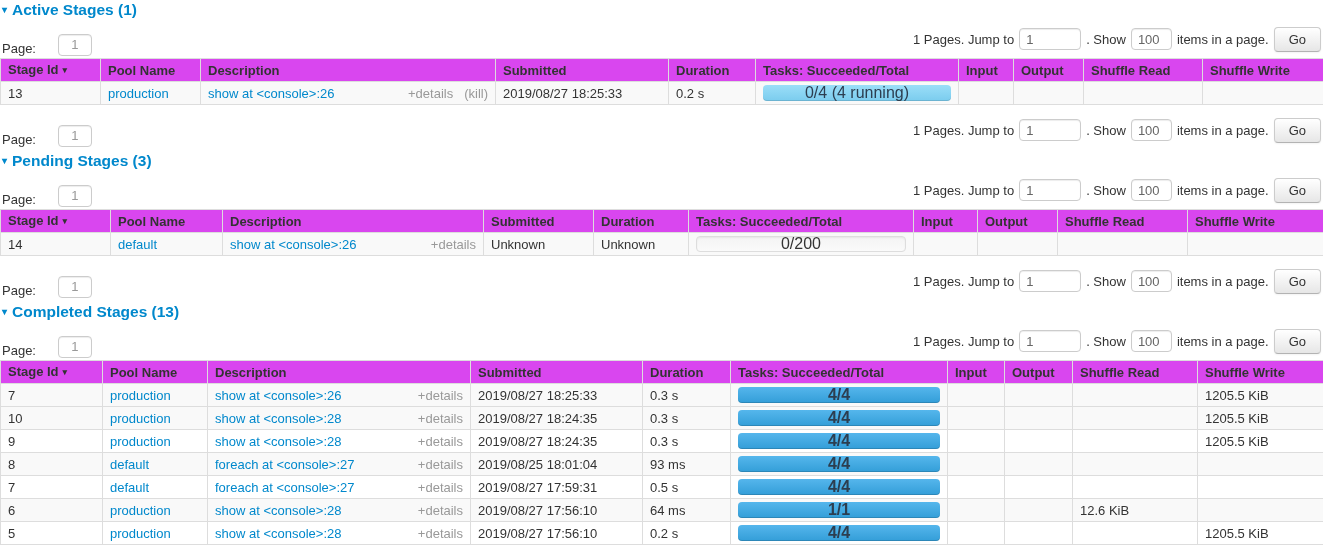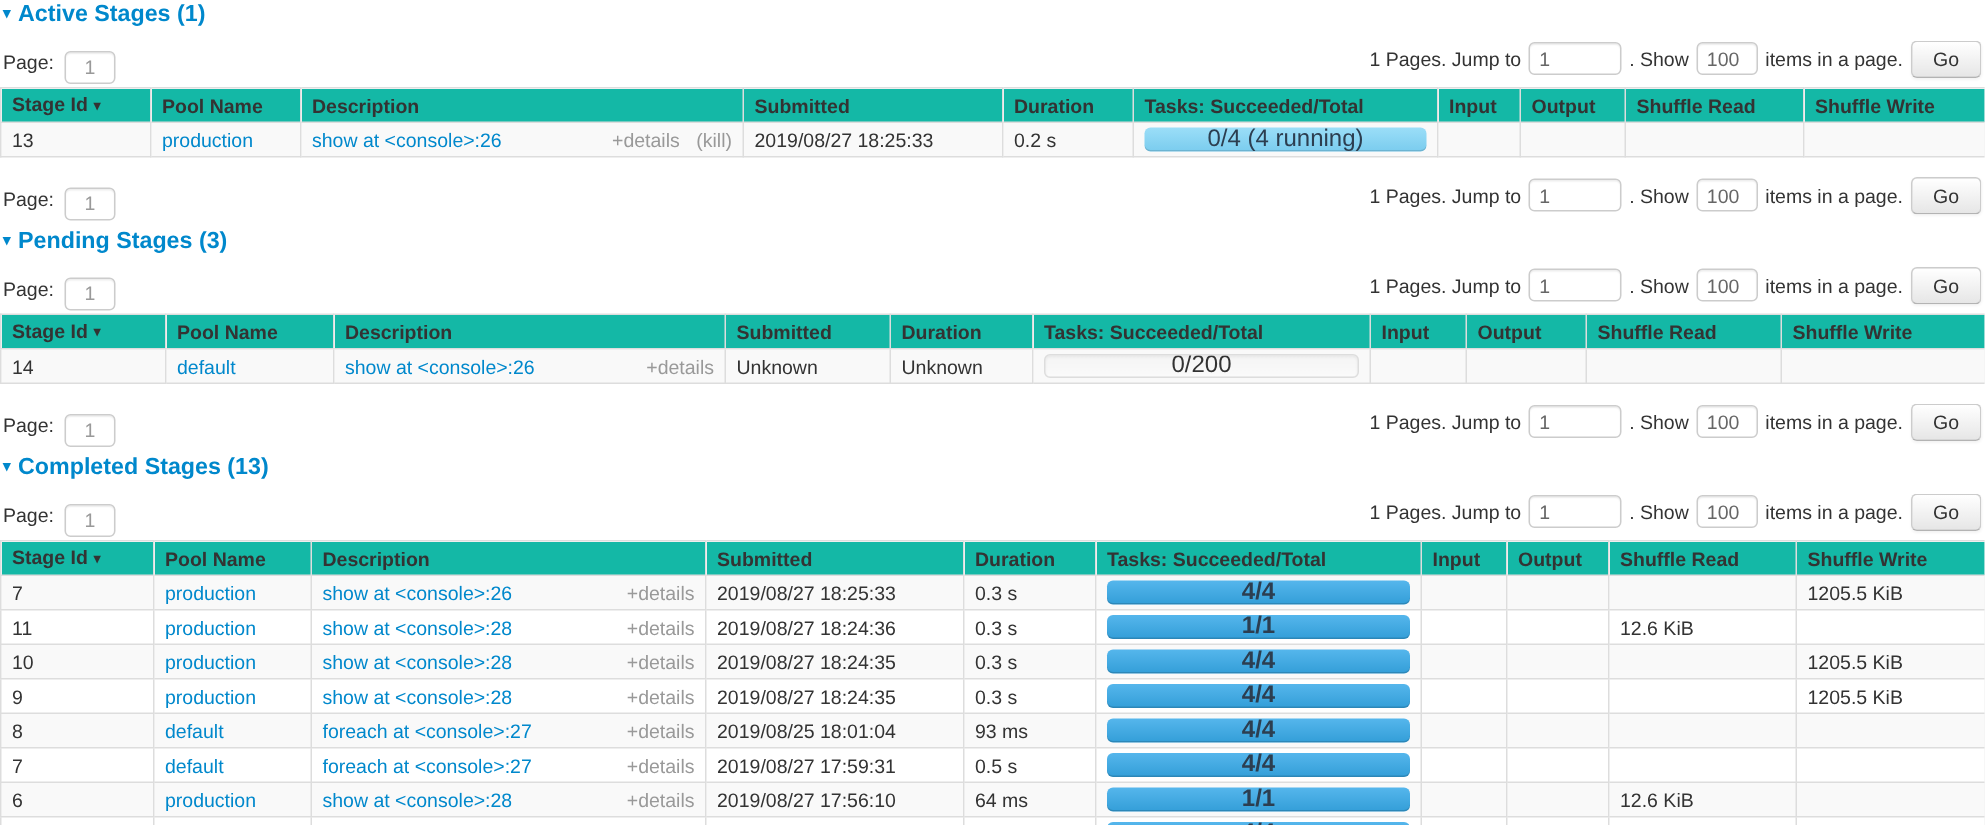--- a/index.html
+++ b/index.html
@@ -14,21 +14,21 @@
     color:var(--title-blue,#0088cc); font-weight:bold; font-size:15.5px;
     margin:12px 2px 0 2px; cursor:pointer; line-height:16px;
   }
   .section-header.first { margin-top:1px; }
   .arrow-icon { font-size:10px; margin-right:5px; vertical-align:2px; }
   .pag-row {
     display:flex; justify-content:space-between; align-items:center;
     margin:10px 2px 8px 2px; height:22px;
   }
   .pag-row.bottom { margin:14px 2px 12px 2px; }
-  .pag-left { display:flex; align-items:flex-start; gap:7px;margin-top:11px; }
+  .pag-left { display:flex; align-items:flex-end; gap:22px;margin-top:11px; }
   .pag-right { display:flex; align-items:center; gap:5px; }
   input.pg {
     height:22px; border:1px solid #ccc; border-radius:4px;
     font-family:inherit; font-size:13px; color:#666;
     padding:2px 6px; box-shadow:inset 0 1px 1px rgba(0,0,0,0.075);
     outline:none; background:#fff;
   }
   input.pg.page { width:34px; text-align:center; color:#999; }
   input.pg.jump { width:62px; }
   input.pg.show { width:41px; }
@@ -38,21 +38,21 @@
     border-bottom-color:#b3b3b3; border-radius:4px; cursor:pointer;
     box-shadow:inset 0 1px 0 rgba(255,255,255,.2), 0 1px 2px rgba(0,0,0,.05);
   }
   table.stages {
     width:1323px; border-collapse:collapse; table-layout:fixed; font-size:13px;
   }
   table.stages th, table.stages td {
     border:1px solid #ddd; padding:3px 7px; height:22px; line-height:15px;
     text-align:left; overflow:hidden; white-space:nowrap; vertical-align:middle;
   }
-  table.stages th { font-weight:bold; background:#14b8a6; cursor:pointer; }
+  table.stages th { font-weight:bold; background:#d946ef; cursor:pointer; }
   tr.odd td { background:#f9f9f9; }
   .sort-icon { font-size:9px; margin-left:4px; vertical-align:1px; }
   a.lnk { color:var(--link-blue,#0088cc); text-decoration:none; cursor:pointer; }
   .desc-wrap { display:flex; align-items:center; }
   .desc-wrap a.lnk { overflow:hidden; text-overflow:ellipsis; }
   .details-link { margin-left:auto; color:var(--muted,#999); cursor:pointer; padding-left:8px; }
   .kill-link { margin-left:11px; color:var(--muted,#999); cursor:pointer; }
   td.tasks-cell { padding:3px 5px; }
   .progress { position:relative; height:16px; border-radius:4px; overflow:hidden; }
   .progress.running {
@@ -297,41 +297,20 @@
           <td class="tasks-cell">
             <div class="progress done">
               <span class="plabel">4/4</span>
             </div>
           </td>
           <td></td>
           <td></td>
           <td></td>
           <td>1205.5 KiB</td>
         </tr>
-        <tr class="even">
-          <td>11</td>
-          <td><a class="lnk">production</a></td>
-          <td>
-            <div class="desc-wrap">
-              <a class="lnk">show at &lt;console&gt;:28</a>
-              <a class="details-link">+details</a>
-            </div>
-          </td>
-          <td>2019/08/27 18:24:36</td>
-          <td>0.3 s</td>
-          <td class="tasks-cell">
-            <div class="progress done">
-              <span class="plabel">1/1</span>
-            </div>
-          </td>
-          <td></td>
-          <td></td>
-          <td>12.6 KiB</td>
-          <td></td>
-        </tr>
         <tr class="odd">
           <td>10</td>
           <td><a class="lnk">production</a></td>
           <td>
             <div class="desc-wrap">
               <a class="lnk">show at &lt;console&gt;:28</a>
               <a class="details-link">+details</a>
             </div>
           </td>
           <td>2019/08/27 18:24:35</td>

